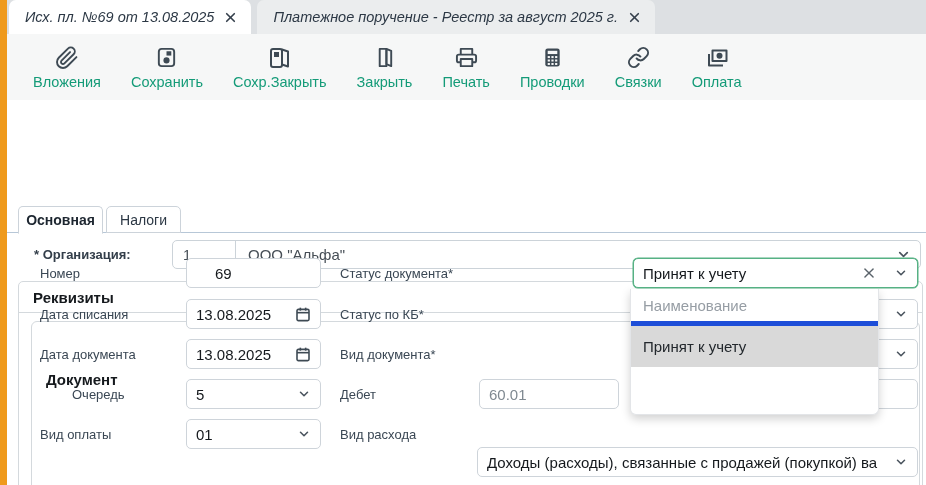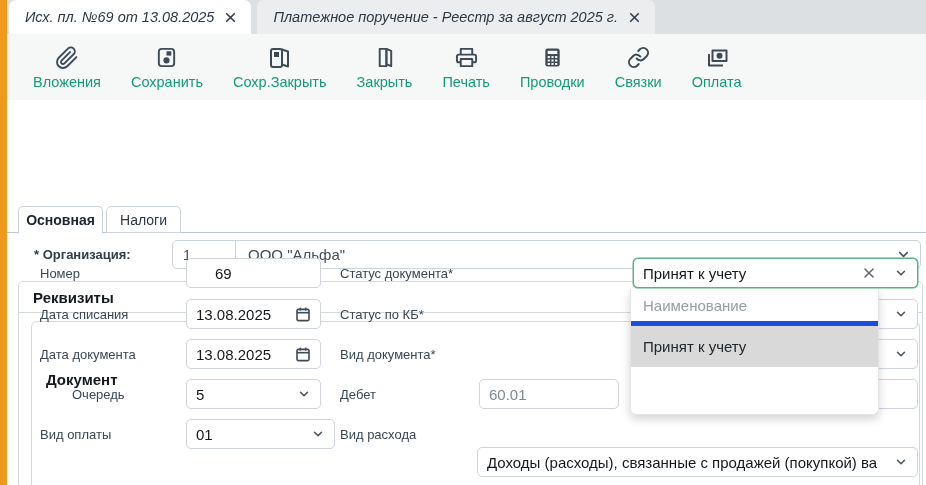--- a/index.html
+++ b/index.html
@@ -243,21 +243,21 @@
       </span>
     </div>
     <div class="tbox" style="left:179px; top:279px; width:135px;">
       <span class="val">5</span>
       <span class="icon-right">
         <svg width="14" height="14" viewBox="0 0 24 24" fill="none" stroke="#4a545e" stroke-width="2.6" stroke-linecap="round" stroke-linejoin="round">
             <polyline points="6 9 12 15 18 9"></polyline>
           </svg>
       </span>
     </div>
-    <div class="tbox" style="left:179px; top:319px; width:149px;">
+    <div class="tbox" style="left:179px; top:319px; width:135px;">
       <span class="val">01</span>
       <span class="icon-right">
         <svg width="14" height="14" viewBox="0 0 24 24" fill="none" stroke="#4a545e" stroke-width="2.6" stroke-linecap="round" stroke-linejoin="round">
             <polyline points="6 9 12 15 18 9"></polyline>
           </svg>
       </span>
     </div>
 
     <div class="flabel" style="left:333px; top:166px;">Статус документа*</div>
     <div class="flabel" style="left:333px; top:207px;">Статус по КБ*</div>

